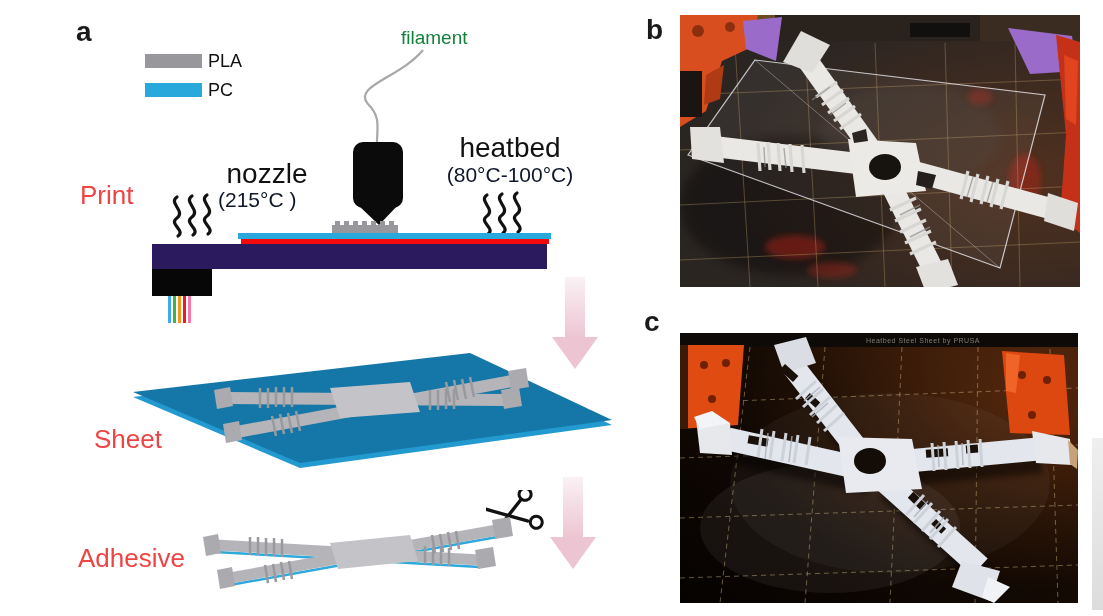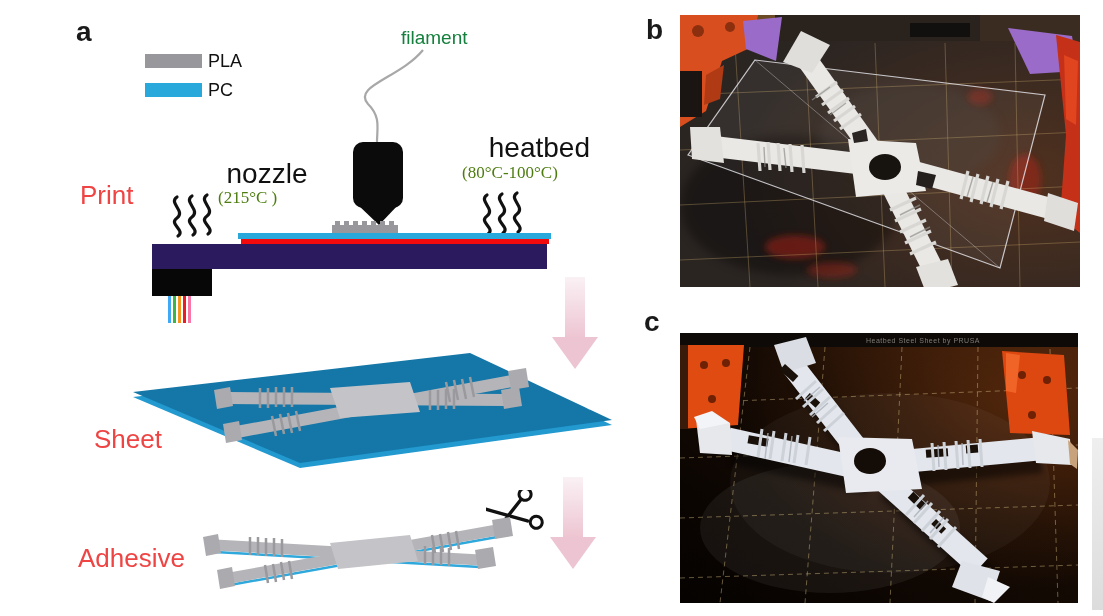--- a/index.html
+++ b/index.html
@@ -2,21 +2,21 @@
 <html><head>
 <meta charset="utf-8">
 <style>
   html,body{margin:0;padding:0;background:#fff;}
   .canvas{position:relative;width:1103px;height:616px;background:#ffffff;overflow:hidden;
           font-family:"Liberation Sans", sans-serif;color:#111;}
   .abs{position:absolute;}
   .panel-label{font-weight:bold;font-size:28px;color:#1a1a1a;line-height:1;}
   .step-label{font-size:26px;color:#ef4444;line-height:1;}
   .ann-big{font-size:28px;color:#111;line-height:1;}
-  .ann-small{font-size:17px;color:#4d7c0f;line-height:1;font-family:Liberation Serif, serif;}
+  .ann-small{font-size:21px;color:#0f172a;line-height:1;}
   .ann-med{font-size:19px;color:#15803d;line-height:1;margin-left:16px;}
   .legend{position:absolute;left:145px;top:46px;}
   .legend-row{display:flex;align-items:center;height:29px;}
   .legend-swatch{width:57px;height:14px;margin-right:6px;}
   .legend-name{font-size:18px;line-height:1;}
   .photo{position:absolute;overflow:hidden;}
   .edge-strip{position:absolute;left:1092px;top:438px;width:11px;height:172px;
               background:linear-gradient(to bottom,#efefef,#dcdcdc);}
   svg{display:block;}
 </style>
@@ -34,21 +34,21 @@
     </div>
     <div class="legend-row">
       <div class="legend-swatch" style="background: rgb(41, 168, 220);"></div>
       <div class="legend-name">PC</div>
     </div>
   </div>
 
   <div class="abs ann-med" style="left:385px;top:28px;">filament</div>
   <div class="abs ann-big" style="left:202px;top:160px;width:130px;text-align:center;">nozzle</div>
   <div class="abs ann-small" style="left:218px;top:189px;width:120px;">(215°C )</div>
-  <div class="abs ann-big" style="left:430px;top:134px;width:160px;text-align:right;">heatbed</div>
+  <div class="abs ann-big" style="left:430px;top:134px;width:160px;text-align:center;">heatbed</div>
   <div class="abs ann-small" style="left:425px;top:164px;width:170px;text-align:center;">(80°C-100°C)</div>
   <div class="abs step-label" style="left:80px;top:182px;">Print</div>
   <div class="abs step-label" style="left:94px;top:426px;">Sheet</div>
   <div class="abs step-label" style="left:78px;top:545px;">Adhesive</div>
 
   <svg class="abs" style="left:0;top:0;" width="660" height="340" viewBox="0 0 660 340">
 
     <path d="M423,50 C400,78 352,86 368,104 C381,117 377,128 377,142" fill="none" stroke="#A8A8A8" stroke-width="2.2"></path>
 
     <g>

